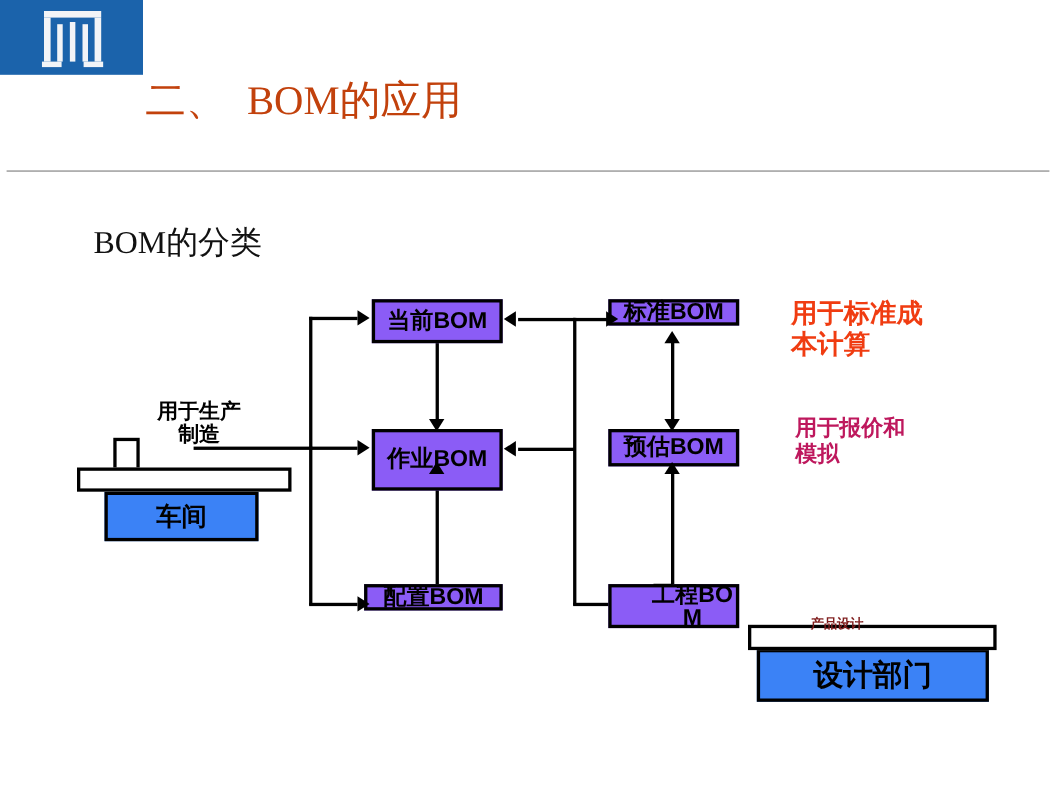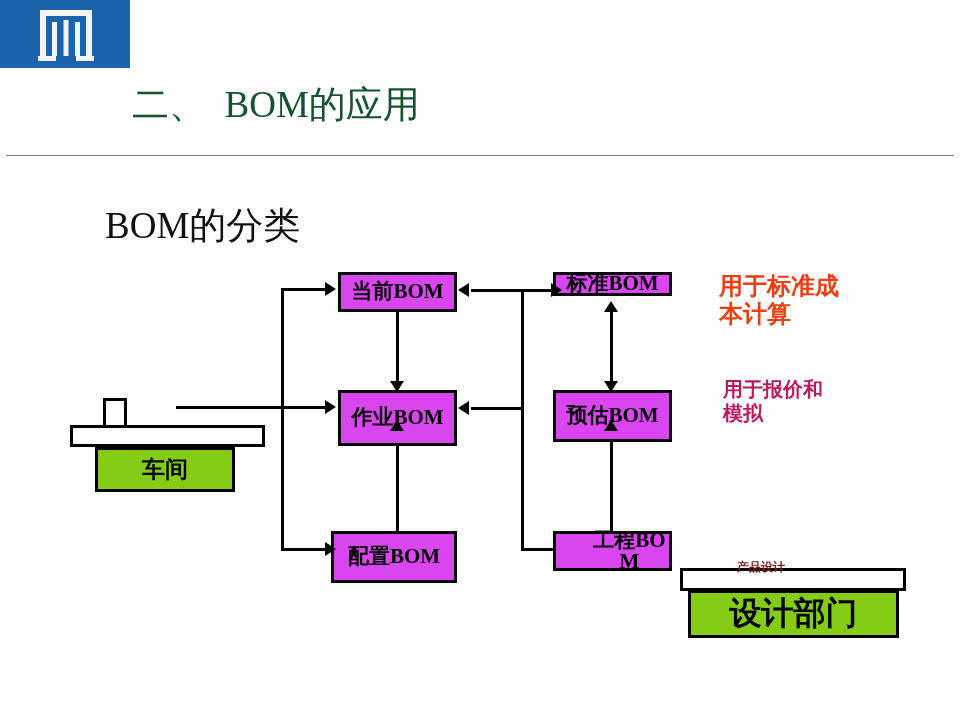--- a/index.html
+++ b/index.html
@@ -32,62 +32,60 @@
     width: 56px;
     height: 54px;
   }
   #slide-title {
     position: absolute;
     left: 132px;
     top: 72px;
     font-family: "Liberation Serif", "DejaVu Serif", serif;
     font-size: 37px;
     line-height: 1.15;
-    color: #14532d;
+    color: #c2410c;
     white-space: pre;
     letter-spacing: 0px;
-    margin-top: 12px;
   }
   #title-rule {
     position: absolute;
     left: 6px;
     top: 155px;
     width: 948px;
     height: 0px;
     border-top: 1px solid #7b7b7b;
   }
 
   
   #subtitle {
     position: absolute;
-    left: 105px;
+    left: 85px;
     top: 201px;
     font-family: "Liberation Serif", "DejaVu Serif", serif;
-    font-size: 37px;
+    font-size: 29px;
     color: #111111;
     white-space: pre;
   }
 
   
   .node-box {
     position: absolute;
     box-sizing: border-box;
     border: 3px solid #000000;
-    background: #d946ef;
+    background: #8b5cf6;
     display: flex;
     align-items: center;
     justify-content: center;
     font-weight: bold;
     font-size: 21px;
     color: #000000;
     line-height: 1.02;
     z-index: 3;
     white-space: nowrap;
     overflow: visible;
-    font-family: Liberation Serif, serif;
   }
   .node-box .label-inner {
     display: block;
     width: 110px;
     text-align: center;
     white-space: normal;
     word-break: break-all;
   }
   .hline {
     position: absolute;
@@ -140,21 +138,21 @@
     position: absolute;
     box-sizing: border-box;
     border: 3px solid #000000;
     background: #ffffff;
     z-index: 4;
   }
   .pict-body {
     position: absolute;
     box-sizing: border-box;
     border: 3px solid #000000;
-    background: #84cc16;
+    background: #3b82f6;
     display: flex;
     align-items: center;
     justify-content: center;
     font-weight: bold;
     color: #000000;
     z-index: 3;
   }
 
   
   .plain-label {
@@ -242,41 +240,43 @@
   </div>
 
   <div class="node-box" style="left:553px; top:272px; width:119px; height:24px;">
     <span class="label-inner">标准BOM</span>
   </div>
 
   <div class="node-box" style="left:338px; top:390px; width:119px; height:56px;">
     <span class="label-inner">作业BOM</span>
   </div>
 
-  <div class="node-box" style="left:553px; top:390px; width:119px; height:52px;">
+  <div class="node-box" style="left:553px; top:390px; width:119px; height:34px;">
     <span class="label-inner">预估BOM</span>
   </div>
 
-  <div class="node-box" style="left:331px; top:531px; width:126px; height:52px;">
+  <div class="node-box" style="left:331px; top:531px; width:126px; height:24px;">
     <span class="label-inner">配置BOM</span>
   </div>
 
   <div class="node-box" style="left:553px; top:531px; width:119px; height:40px;padding-left:34px;">
     <span class="label-inner">工程BOM</span>
   </div>
 
   <div class="pict-chimney" style="left:103px; top:398px; width:24px; height:30px;"></div>
   <div class="pict-bar" style="left:70px; top:425px; width:195px; height:22px;"></div>
   <div class="pict-body" style="left:95px; top:447px; width:140px; height:45px; font-size:23px;">
     <span>车间</span>
   </div>
 
+  <div class="plain-label" style="left:116px; top:364px; width:130px; font-size:19px;">用于生产
+制造</div>
 
   <div class="pict-bar" style="left:680px; top:568px; width:226px; height:23px;"></div>
-  <div class="pict-body" style="left:688px; top:590px; width:211px; height:48px; font-size:32px;">
+  <div class="pict-body" style="left:688px; top:590px; width:211px; height:48px; font-size:27px;">
     <span>设计部门</span>
   </div>
 
   <div class="red-label" style="left:719px; top:272px; font-size:24px; color:#f03c11;">用于标准成
 本计算</div>
 
   <div class="red-label" style="left:723px; top:378px; font-size:20px; color:#be185d;">用于报价和
 模拟</div>
 
   <div class="red-label" style="left:737px; top:560px; font-size:12px; color:#7f1d1d;">产品设计</div>

